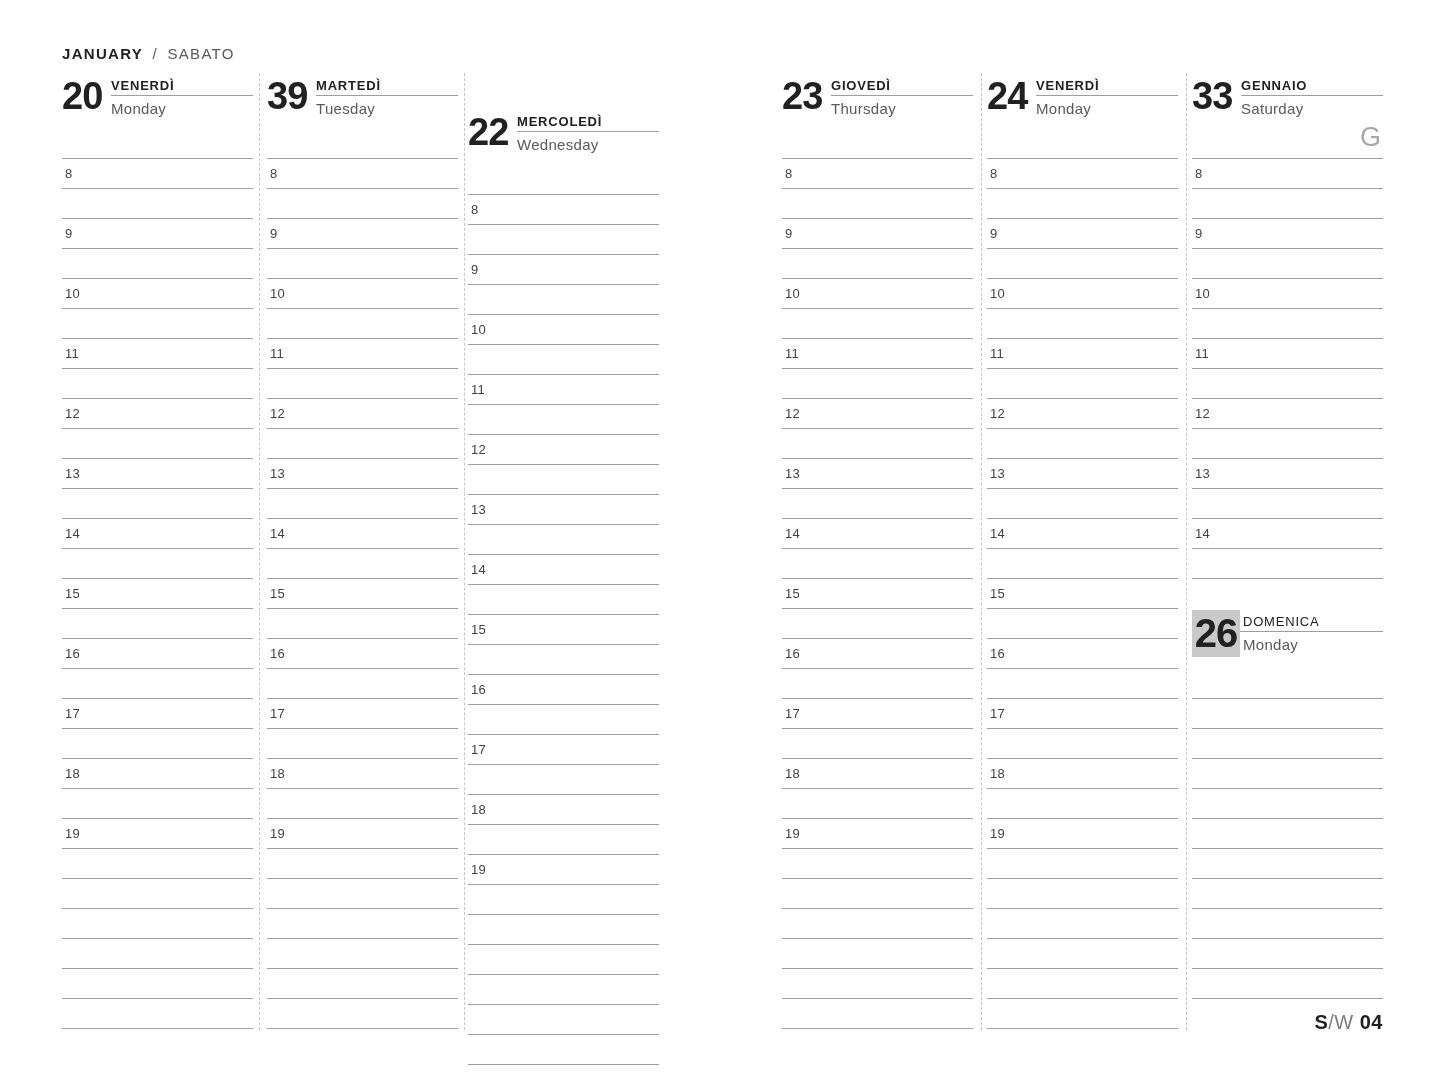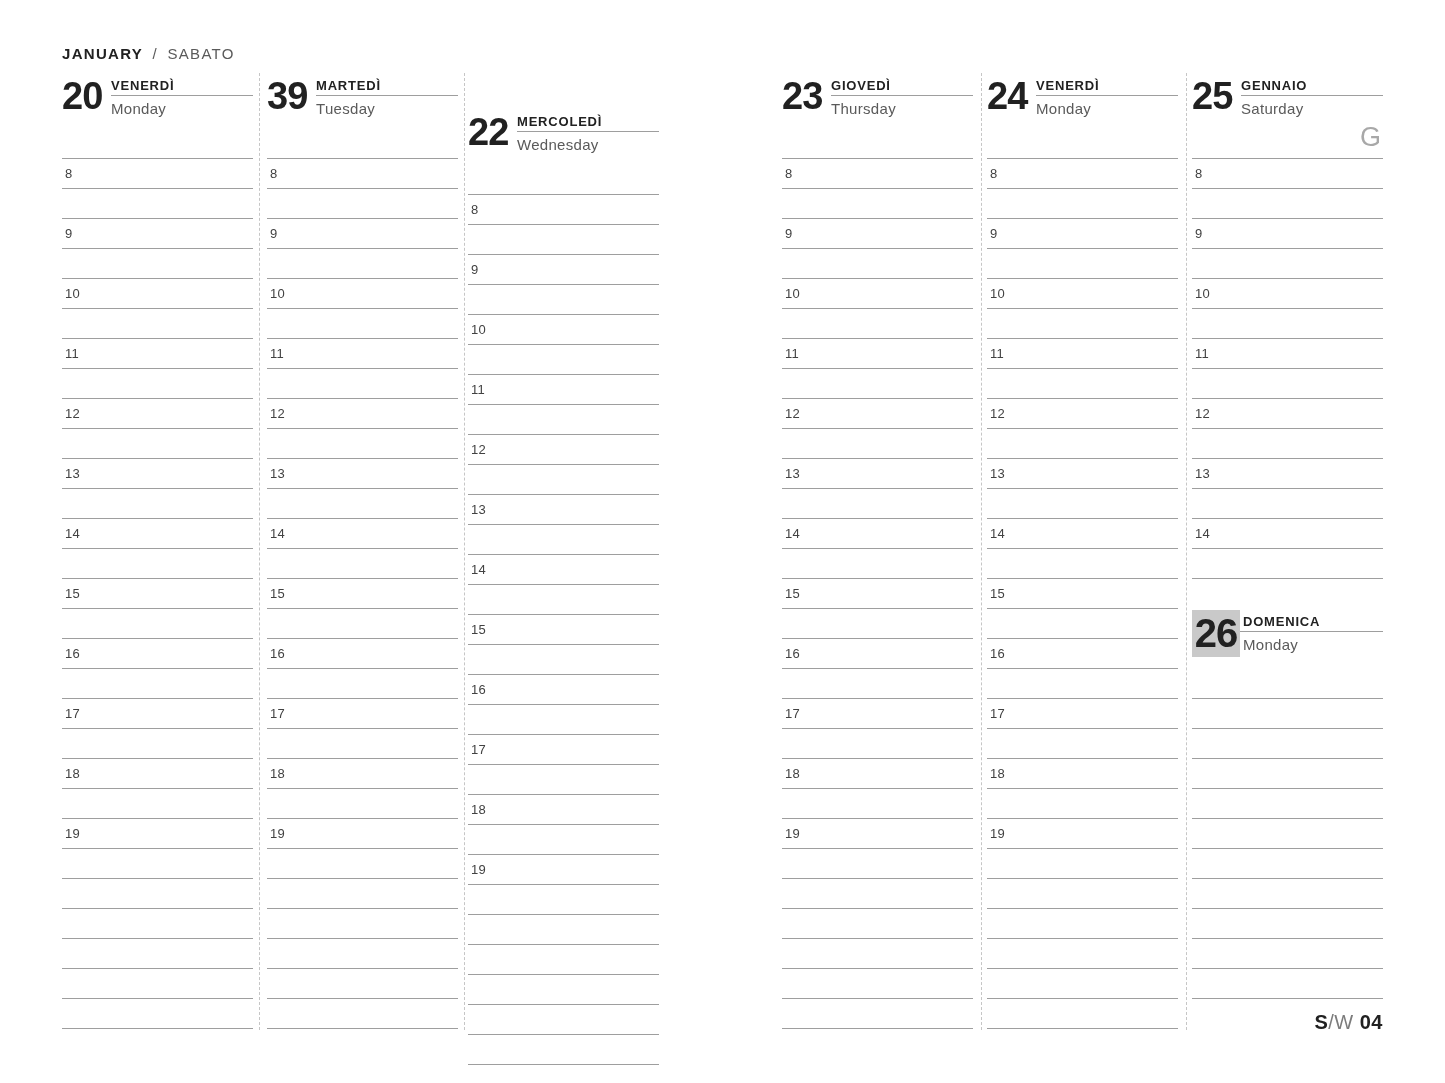--- a/index.html
+++ b/index.html
@@ -64,21 +64,21 @@
   .sunday-badge{
     position:absolute;left:0;top:610px;width:48px;height:47px;
     background:var(--badge);text-align:center;
   }
   .sunday-num{
     font-size:40px;font-weight:700;line-height:47px;letter-spacing:-1px;
     color:var(--ink);
   }
   .sunday-name-local{
     position:absolute;left:48px;right:0;top:614px;
-    font-size:13px;font-weight:700;letter-spacing:0.8px;line-height:16px;
+    font-size:13px;font-weight:400;letter-spacing:0.8px;line-height:16px;
     color:var(--ink);border-bottom:1px solid var(--line);
     padding:0 0 1px 3px;white-space:nowrap;
   }
   .sunday-name-en{
     position:absolute;left:51px;top:637px;
     font-size:15px;font-weight:400;letter-spacing:0.3px;line-height:15px;
     color:var(--gray);white-space:nowrap;
   }
   .sunday-slots{top:698px;}
 
@@ -349,21 +349,21 @@
       <div class="hour-label" style="top: 369px;">14</div>
       <div class="hour-label" style="top: 429px;">15</div>
       <div class="hour-label" style="top: 489px;">16</div>
       <div class="hour-label" style="top: 549px;">17</div>
       <div class="hour-label" style="top: 609px;">18</div>
       <div class="hour-label" style="top: 669px;">19</div>
     </div>
 </div>
 
 <div class="day-col col-6">
-  <div class="day-num">25</div>
+  <div class="day-num">33</div>
   <div class="day-name-local">GENNAIO</div>
   <div class="day-name-en">Saturday</div>
   <div class="g-letter">G</div>
   <div class="slots">
       <div class="h-line" style="top: 0px;"></div>
       <div class="h-line" style="top: 30px;"></div>
       <div class="h-line" style="top: 60px;"></div>
       <div class="h-line" style="top: 90px;"></div>
       <div class="h-line" style="top: 120px;"></div>
       <div class="h-line" style="top: 150px;"></div>

